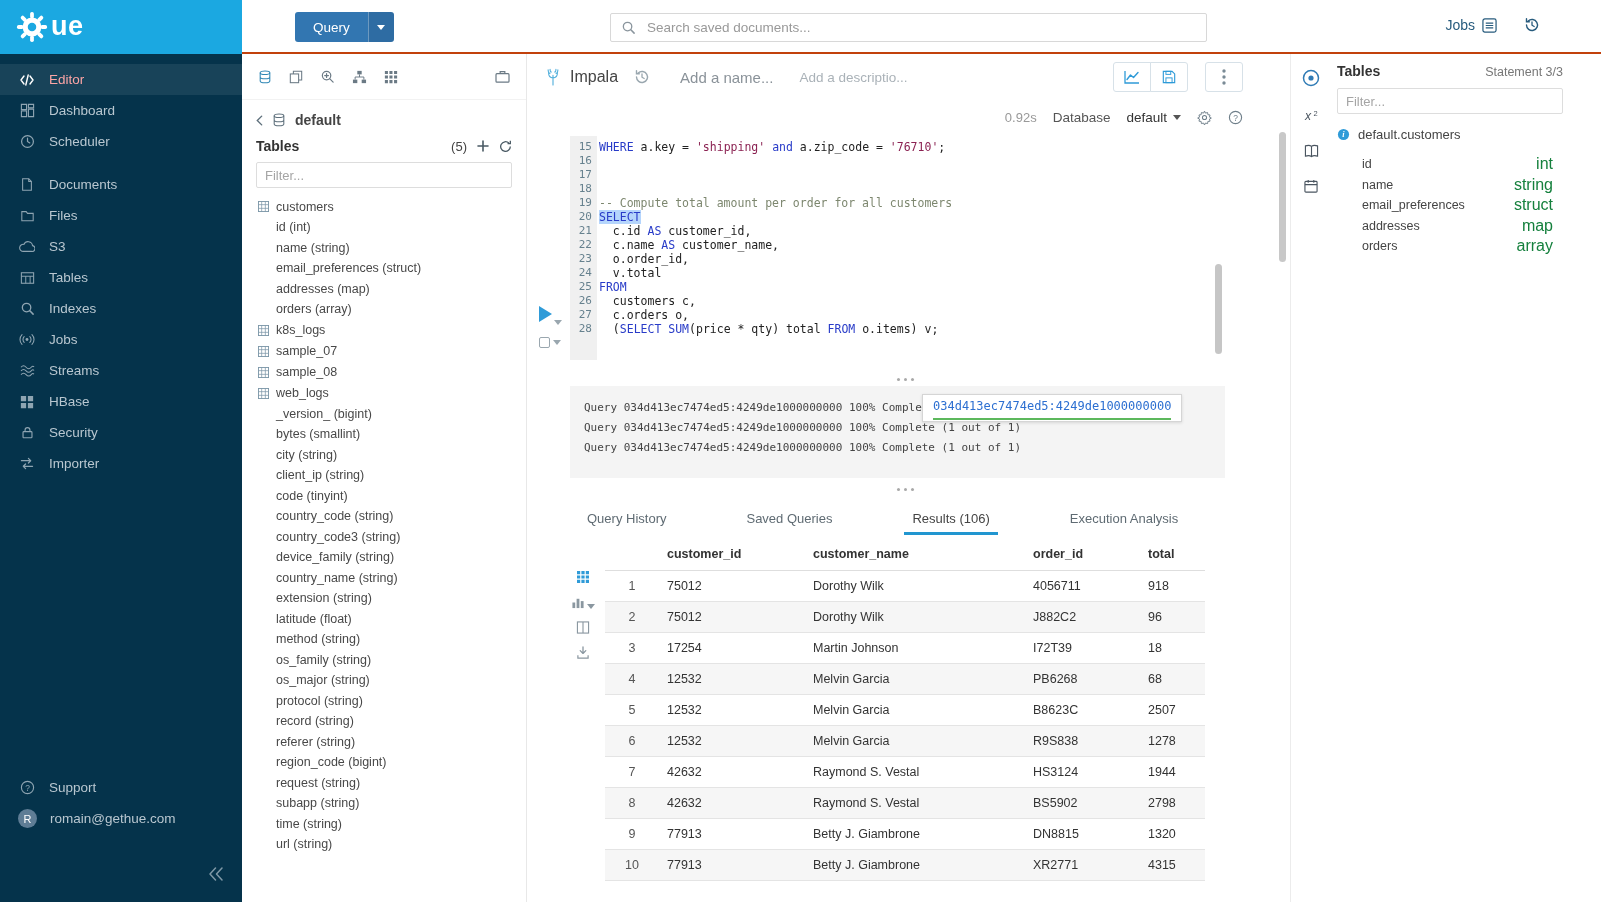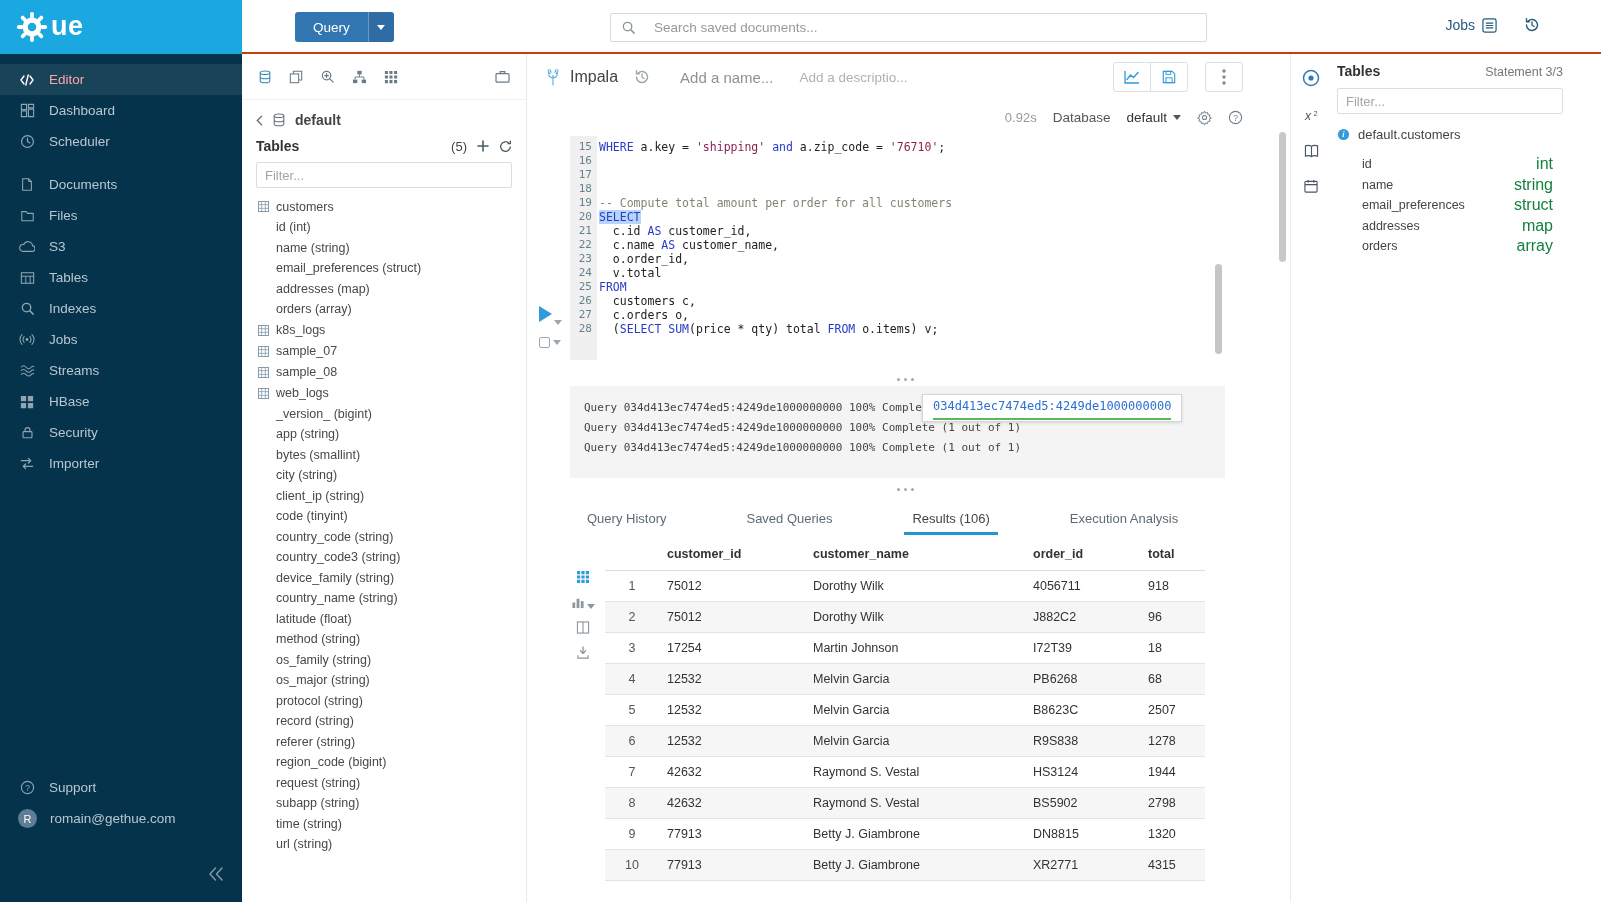--- a/index.html
+++ b/index.html
@@ -21,21 +21,21 @@
   .side-item.gap{margin-top:12px}
   .side-footer{position:absolute;bottom:68px;left:0;width:100%}
   .avatar{width:19px;height:19px;border-radius:50%;background:#5f7d95;color:#fff;font-size:11px;display:flex;align-items:center;justify-content:center}
   .collapse-btn{position:absolute;bottom:18px;right:18px;color:#7f98a6;cursor:pointer}
 
   
   .topbar{position:absolute;left:242px;top:0;width:1359px;height:54px;background:#fff;border-bottom:2px solid #c2410c}
   .query-btn{position:absolute;left:53px;top:12px;height:30px;background:var(--query-btn,#3276b1);border-radius:3px;display:flex;align-items:stretch;color:#fff;cursor:pointer}
   .query-label{padding:0 18px;font-size:13.5px;display:flex;align-items:center}
   .query-caret{width:26px;display:flex;align-items:center;justify-content:center;border-left:1px solid rgba(255,255,255,.3);background:rgba(0,0,0,.08);border-radius:0 3px 3px 0}
-  .search-box{position:absolute;left:368px;top:13px;width:597px;height:29px;border:1px solid #d8d8d8;border-radius:2px;display:flex;align-items:center;padding:0 10px;gap:18px;color:#8a959d;background:#fff}
+  .search-box{position:absolute;left:368px;top:13px;width:597px;height:29px;border:1px solid #d8d8d8;border-radius:2px;display:flex;align-items:center;padding:0 10px;gap:11px;color:#8a959d;background:#fff}
   .search-box input{border:0;outline:0;flex:1;font-size:13.5px;color:#333}
   .search-box input::placeholder{color:#999}
   .jobs-link{position:absolute;right:104px;top:17px;display:flex;gap:7px;align-items:center;color:#275b7d;font-size:14px;cursor:pointer}
   .history-top{position:absolute;right:61px;top:17px;color:#275b7d;cursor:pointer}
 
   
   .left-assist{position:absolute;left:242px;top:54px;width:285px;height:848px;background:#fff;border-right:1px solid #e8e8e8;overflow:hidden}
   .la-iconbar{height:46px;display:flex;align-items:center;padding:0 16px;gap:17px;color:#6b7a85;border-bottom:1px solid #f2f2f2}
   .la-iconbar .icon{cursor:pointer}
   .la-iconbar .active{color:#2f87b5}
@@ -449,29 +449,29 @@
         <div class="tree-table">
           <span class="icon">
             <svg viewBox="0 0 12 12" width="11" height="11">
               <rect x="0.5" y="0.5" width="11" height="11" fill="none" stroke="currentColor"></rect>
               <path d="M0.5 4h11M0.5 8h11M4 0.5v11M8 0.5v11" stroke="currentColor" stroke-width="0.8"></path>
             </svg>
           </span>
           <span class="tree-name">web_logs</span>
         </div>
         <div class="tree-col">_version_ (bigint)</div>
-        <div class="tree-col">app (string)</div>
         <div class="tree-col">bytes (smallint)</div>
         <div class="tree-col">city (string)</div>
         <div class="tree-col">client_ip (string)</div>
         <div class="tree-col">code (tinyint)</div>
         <div class="tree-col">country_code (string)</div>
         <div class="tree-col">country_code3 (string)</div>
         <div class="tree-col">device_family (string)</div>
         <div class="tree-col">country_name (string)</div>
+        <div class="tree-col">extension (string)</div>
         <div class="tree-col">latitude (float)</div>
         <div class="tree-col">method (string)</div>
         <div class="tree-col">os_family (string)</div>
         <div class="tree-col">os_major (string)</div>
         <div class="tree-col">protocol (string)</div>
         <div class="tree-col">record (string)</div>
         <div class="tree-col">referer (string)</div>
         <div class="tree-col">region_code (bigint)</div>
         <div class="tree-col">request (string)</div>
         <div class="tree-col">subapp (string)</div>

